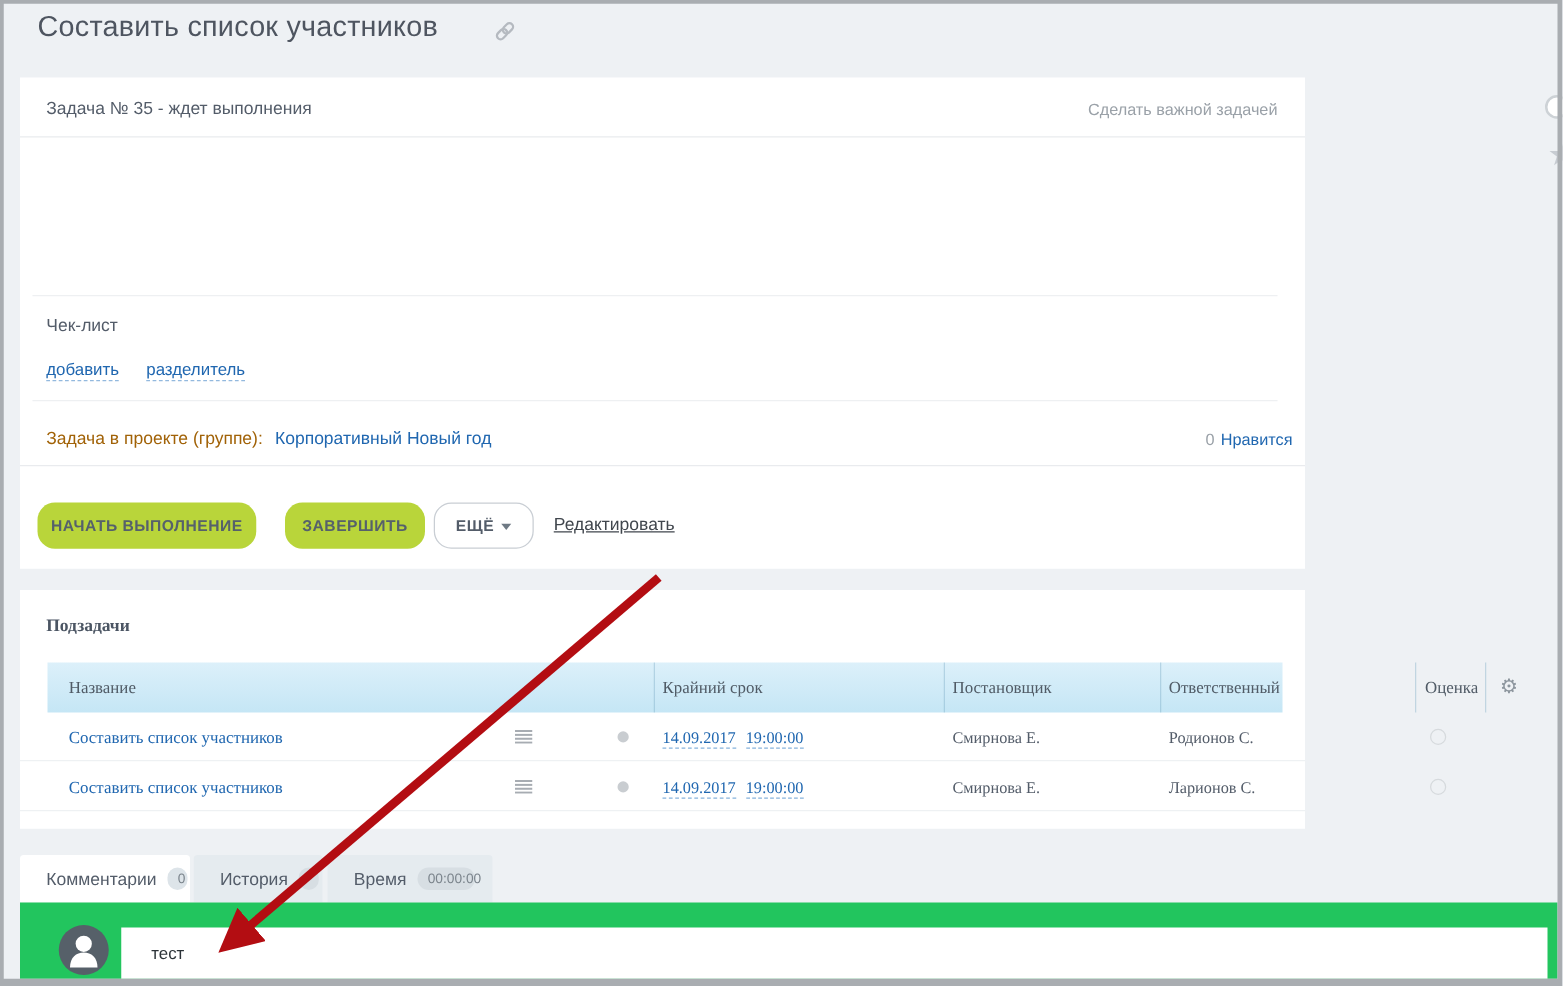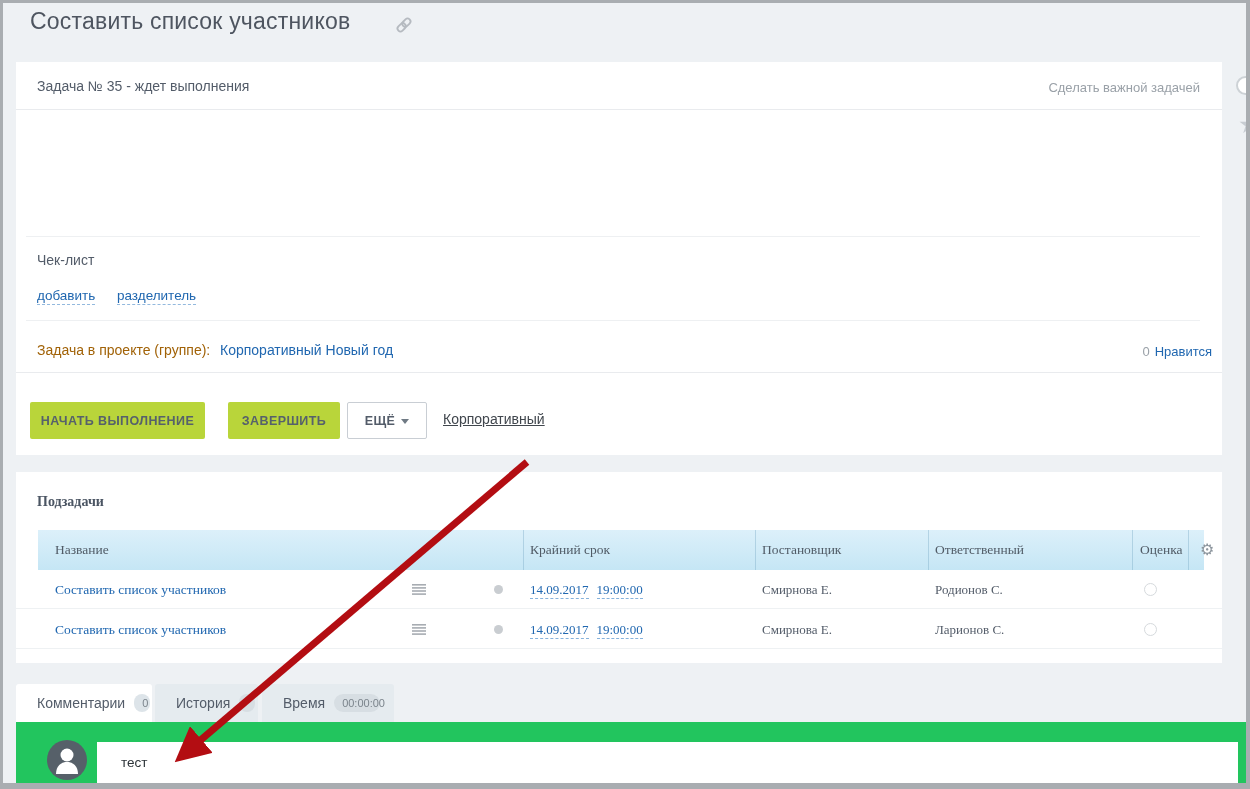--- a/index.html
+++ b/index.html
@@ -15,21 +15,21 @@
     position:absolute; inset:0; z-index:60; pointer-events:none;
     border:3px solid #a9adb1; border-right-width:4px; border-bottom-width:6px;
   }
   .abs { position:absolute; }
 
   
   .page-title { left:30px; top:8px; font-size:23px; color:#4e5560; letter-spacing:.2px; }
   .link-icon { left:394px; top:15px; width:20px; height:20px; }
 
   
-  .card { position:absolute; left:16px; width:1206px; background:#fff; }
+  .card { position:absolute; left:16px; width:1028px; background:#fff; }
   .card-task { top:62px; height:393px; }
   .card-subtasks { top:472px; height:191px;font-family:Liberation Serif, serif; }
 
   
   .status-row { position:absolute; left:0; right:0; top:0; height:48px; border-bottom:1px solid #e9ebee; }
   .status-text { left:21px; top:16px; font-size:14px; color:#535c69; }
   .important-label { right:22px; top:18px; font-size:13px; color:#9aa1a8; cursor:pointer; }
   .important-circle { left:1220px; top:14px; width:19px; height:19px; border-radius:50%;
     border:2px solid #cdd2d6; background:#fff; }
   .star-icon { left:1222px; top:50px; font-size:25px; color:#c7ccd2; line-height:1; }
@@ -48,21 +48,21 @@
   
   .project-label { left:21px; top:280px; font-size:14px; color:#a16207; }
   .project-link { left:204px; top:280px; font-size:14px; color:#2067b0; text-decoration:none; cursor:pointer; }
   .likes { right:10px; top:282px; font-size:13px; }
   .likes-count { color:#9aa1a8; margin-right:5px; }
   .likes-link { color:#2067b0; text-decoration:none; cursor:pointer; }
 
   
   .task-footer { position:absolute; left:0; right:0; top:310px; height:83px; border-top:1px solid #e9ebee; }
   .btn {
-    position:absolute; top:29px; height:37px; border:none; border-radius:2px;
+    position:absolute; top:29px; height:37px; border:none; border-radius:14px;
     font-family:"Liberation Sans", sans-serif; font-weight:bold; font-size:12.5px;
     letter-spacing:.4px; color:#56616b; cursor:pointer; text-align:center;
   }
   .btn-green { background:#b9d53a; }
   .btn-start { left:14px; width:175px; }
   .btn-finish { left:212px; width:112px; }
   .btn-more { left:331px; width:80px; background:#fff; border:1px solid #c9ced4; color:#535c69; }
   .caret-down { display:inline-block; width:0; height:0; margin-left:6px; vertical-align:middle;
     border-left:4px solid transparent; border-right:4px solid transparent; border-top:5px solid #6f7a84; }
   .edit-link { position:absolute; left:427px; top:38px; font-size:14px; color:#40464d;
@@ -150,21 +150,21 @@
   <span class="abs project-label">Задача в проекте (группе):</span>
   <a class="abs project-link">Корпоративный Новый год</a>
   <div class="abs likes">
     <span class="likes-count">0</span><a class="likes-link">Нравится</a>
   </div>
 
   <div class="task-footer">
     <button class="btn btn-green btn-start">НАЧАТЬ ВЫПОЛНЕНИЕ</button>
     <button class="btn btn-green btn-finish">ЗАВЕРШИТЬ</button>
     <button class="btn btn-more"><span>ЕЩЁ</span><span class="caret-down"></span></button>
-    <a class="edit-link">Корпоративный</a>
+    <a class="edit-link">Редактировать</a>
   </div>
 </div>
 
 <div class="card card-subtasks">
   <div class="abs subtasks-title">Подзадачи</div>
 
   <div class="sub-header">
     <span class="col-label" style="left:17px">Название</span>
     <span class="col-sep" style="left:485px"></span>
     <span class="col-label" style="left:492px">Крайний срок</span>

